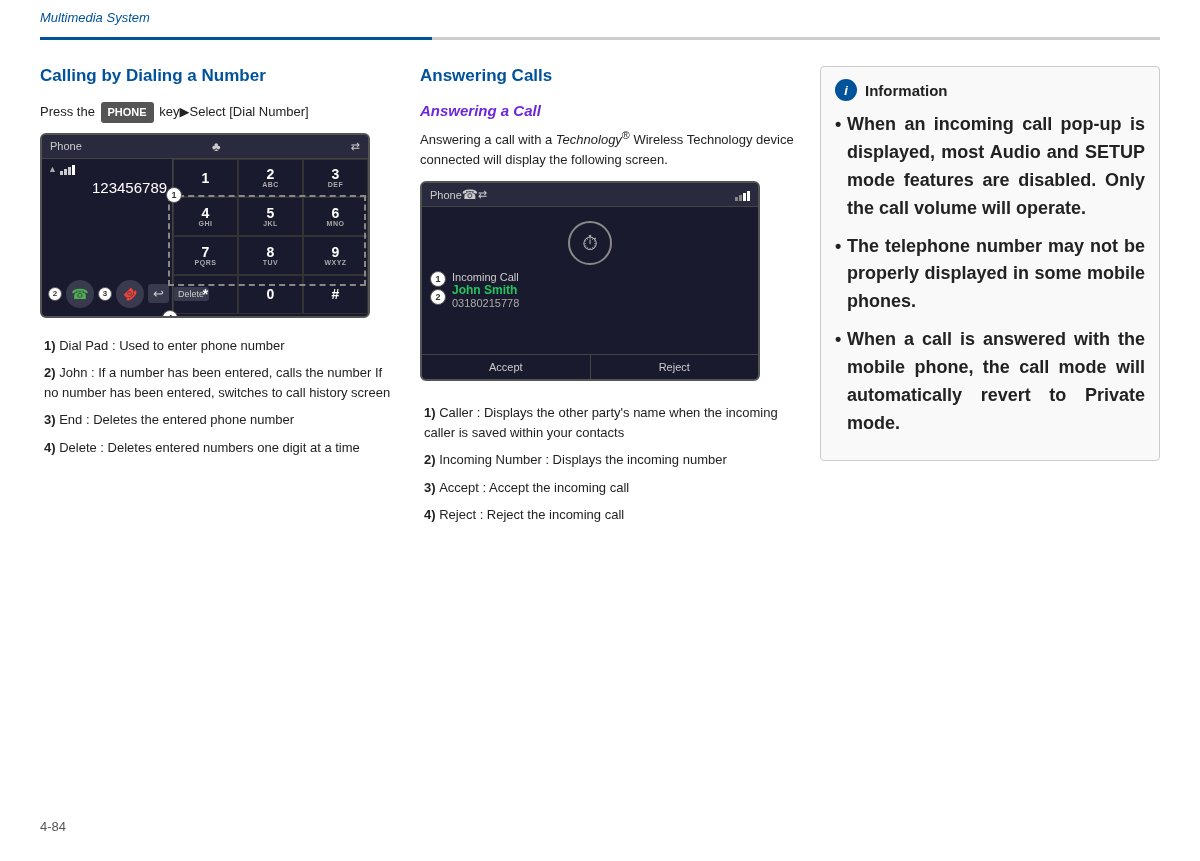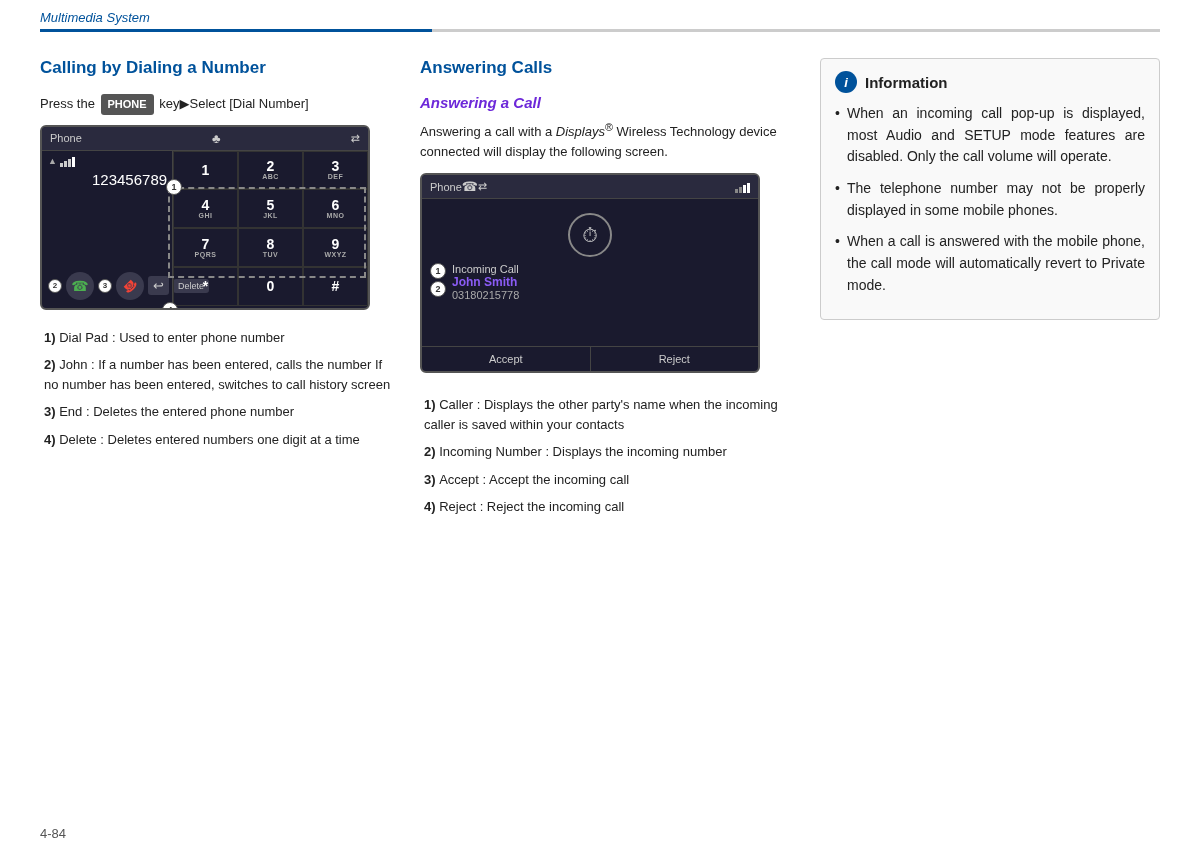--- a/index.html
+++ b/index.html
@@ -15,21 +15,21 @@
 
     
     .header {
       padding: 10px 40px 0 40px;
       margin-bottom: 6px;
     }
     .header-title {
       color: #00529b;
       font-size: 13px;
       font-style: italic;
-      margin-bottom: 4px;
+      margin-bottom: 12px;
     }
     .header-line {
       height: 3px;
       background: linear-gradient(to right, #00529b 35%, #ccc 35%);
     }
 
     
     .content {
       display: flex;
       padding: 20px 40px;
@@ -266,36 +266,36 @@
       text-align: center;
     }
     .info-bullets {
       list-style: none;
       padding: 0;
     }
     .info-bullets li {
       position: relative;
       padding-left: 12px;
       margin-bottom: 10px;
-      font-size: 14px;
+      font-size: 18px;
       line-height: 1.55;
-      font-weight: normal;
+      font-weight: bold;
       text-align: justify;
     }
     .info-bullets li::before {
       content: "•";
       position: absolute;
       left: 0;
       top: 0;
     }
 
     
     .footer {
       position: absolute;
-      bottom: 20px;
+      bottom: 27px;
       left: 40px;
       font-size: 13px;
       color: #555;
     }
 
     
     .signal-icon {
       display: inline-flex;
       align-items: flex-end;
       gap: 1px;
@@ -438,21 +438,21 @@
       </div>
     </div>
   </div>
 
   <div class="col-middle">
     <div class="section-title">Answering Calls</div>
 
     <div class="section-title-black">Answering a Call</div>
 
     <p style="font-size:13px; line-height:1.5; margin-bottom:12px;">
-      Answering a call with a <em>Displays</em><sup>®</sup> Wireless Technology device connected will display the following screen.
+      Answering a call with a <em>Technology</em><sup>®</sup> Wireless Technology device connected will display the following screen.
     </p>
 
     <div class="answering-screen" style="position:relative;">
       <div class="answering-header">
         <span>Phone</span>
         <span style="font-size:13px;">☎</span>
         <span>⇄</span>
         <div class="signal-icon" style="margin-left:auto;">
           <span class="signal-bar" style="height:4px; background:#888;"></span>
           <span class="signal-bar" style="height:6px; background:#888;"></span>
@@ -462,21 +462,21 @@
       </div>
 
       <div style="display:flex; justify-content:center; margin-top: 14px;">
         <div style="width:44px; height:44px; border-radius:50%; border:2px solid #888; display:flex; align-items:center; justify-content:center; color:#ccc; font-size:20px;">⏱</div>
       </div>
 
       <div style="padding: 6px 16px 0 30px; position:relative;">
         <div class="circle-label" style="position:absolute; left:8px; top:6px;">1</div>
         <div style="color:#ccc; font-size:11px;">Incoming Call</div>
         <div class="circle-label" style="position:absolute; left:8px; top:24px;">2</div>
-        <div style="color:#8b5cf6; font-size:12px; font-weight:bold;">John Smith</div>
+        <div style="color:#22c55e; font-size:12px; font-weight:bold;">John Smith</div>
         <div style="color:#aaa; font-size:11px;">03180215778</div>
       </div>
 
       <div class="answer-buttons">
         <div class="answer-btn">Accept</div>
         <div class="answer-btn">Reject</div>
       </div>
 
       <div style="position:absolute; bottom:-14px; left: 70px; display:flex; gap:90px;">
         

